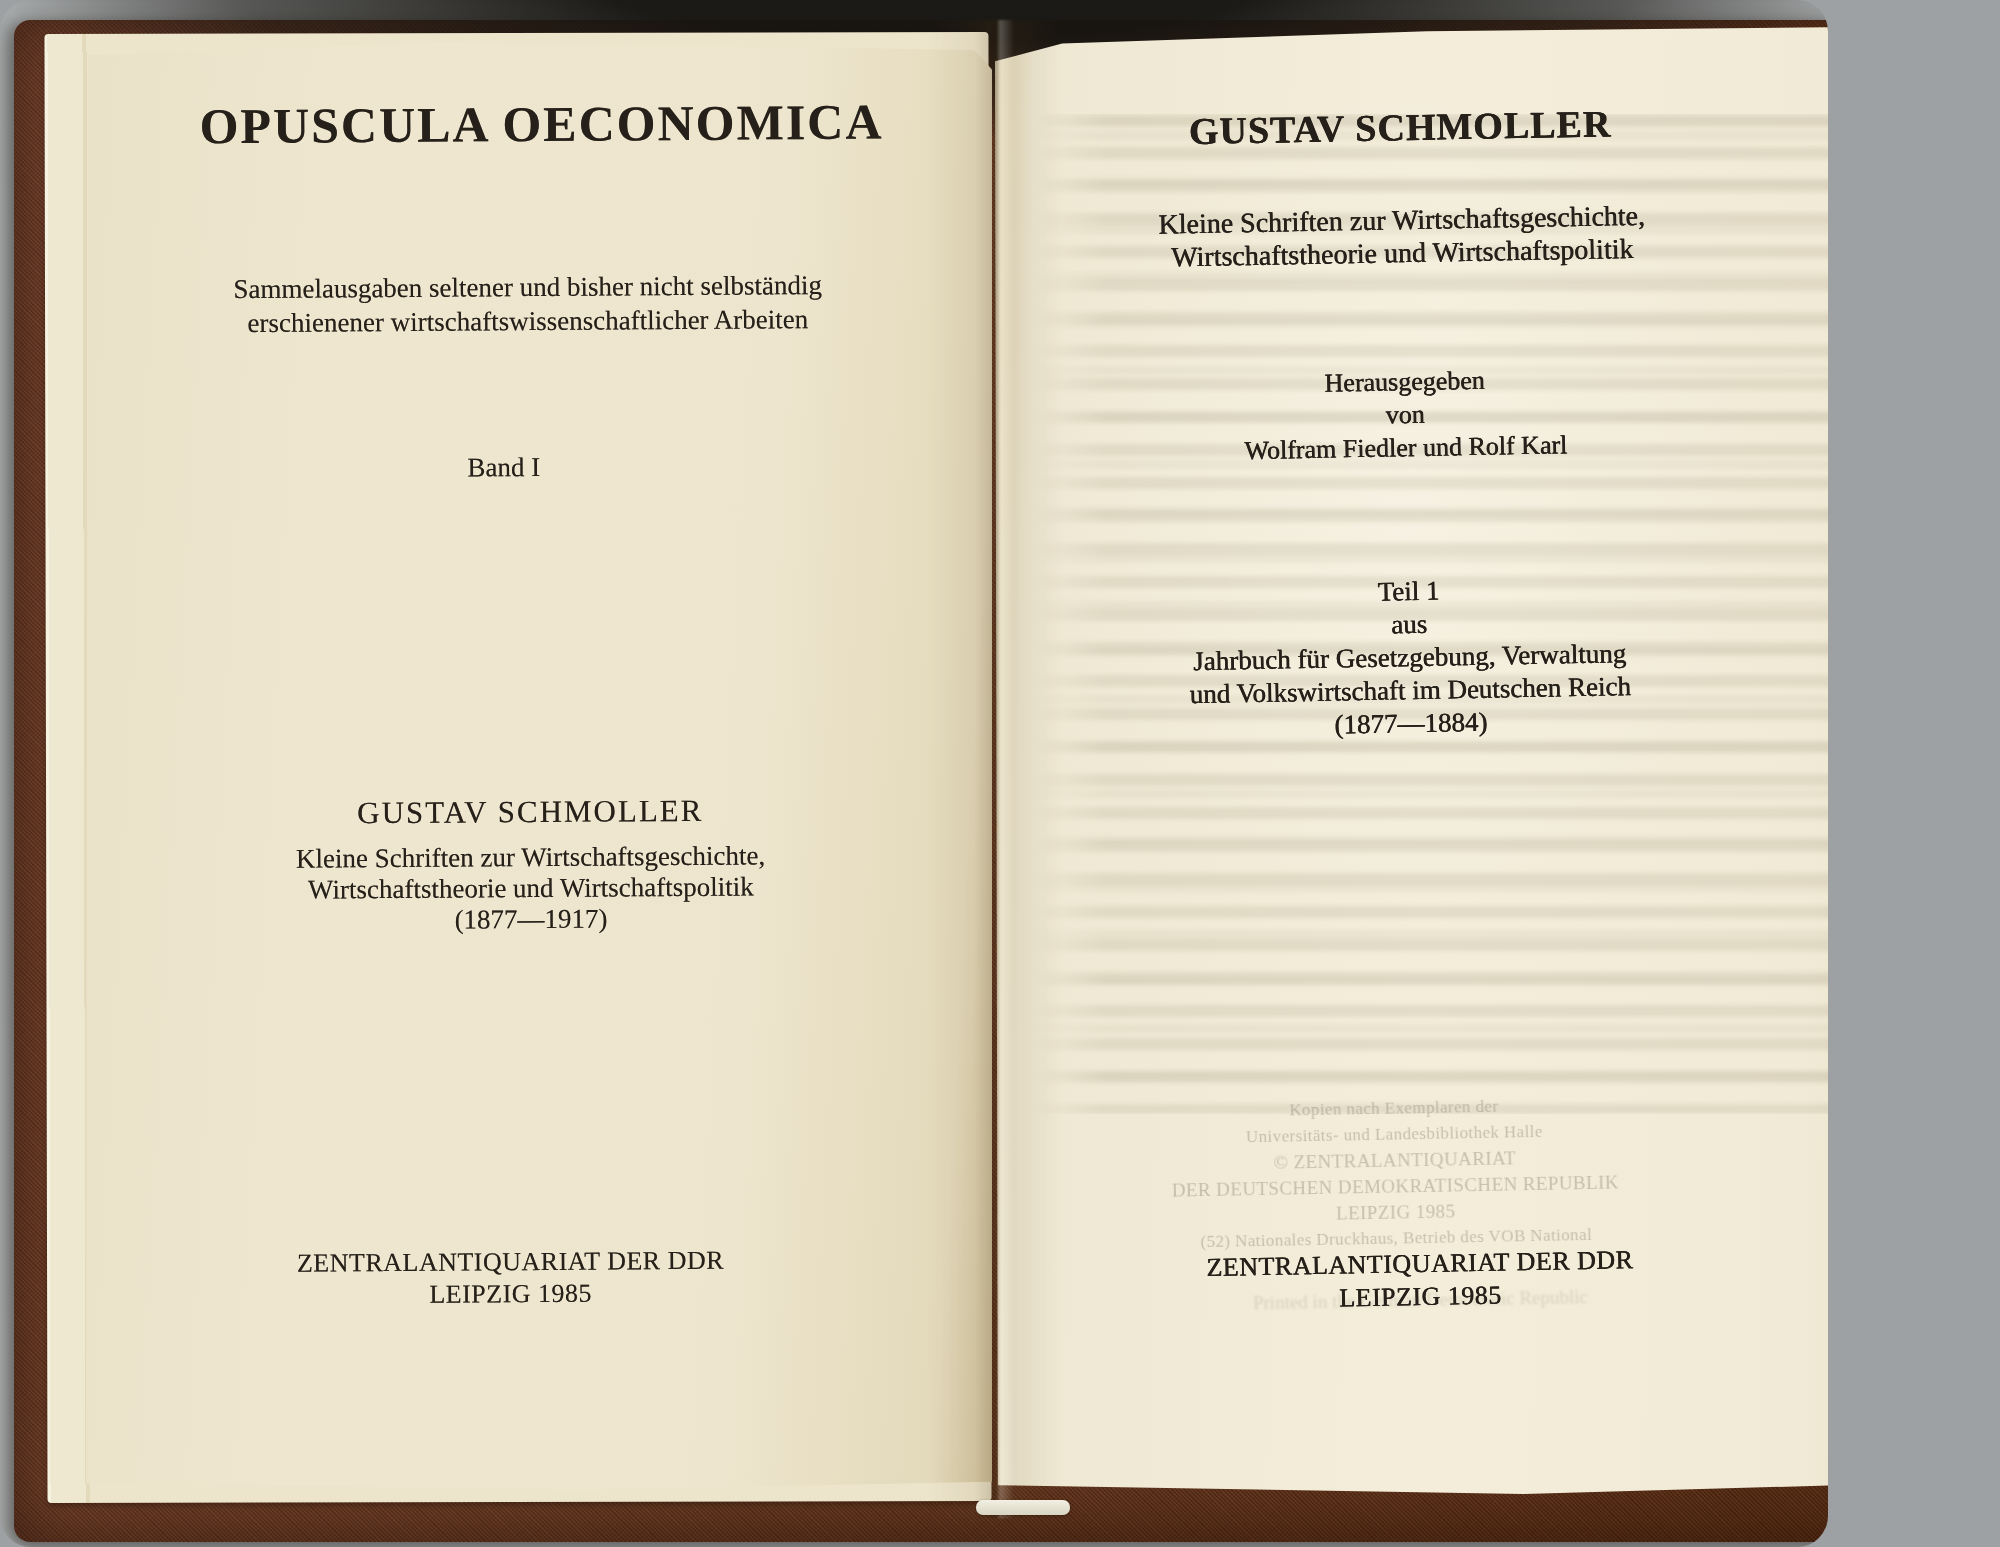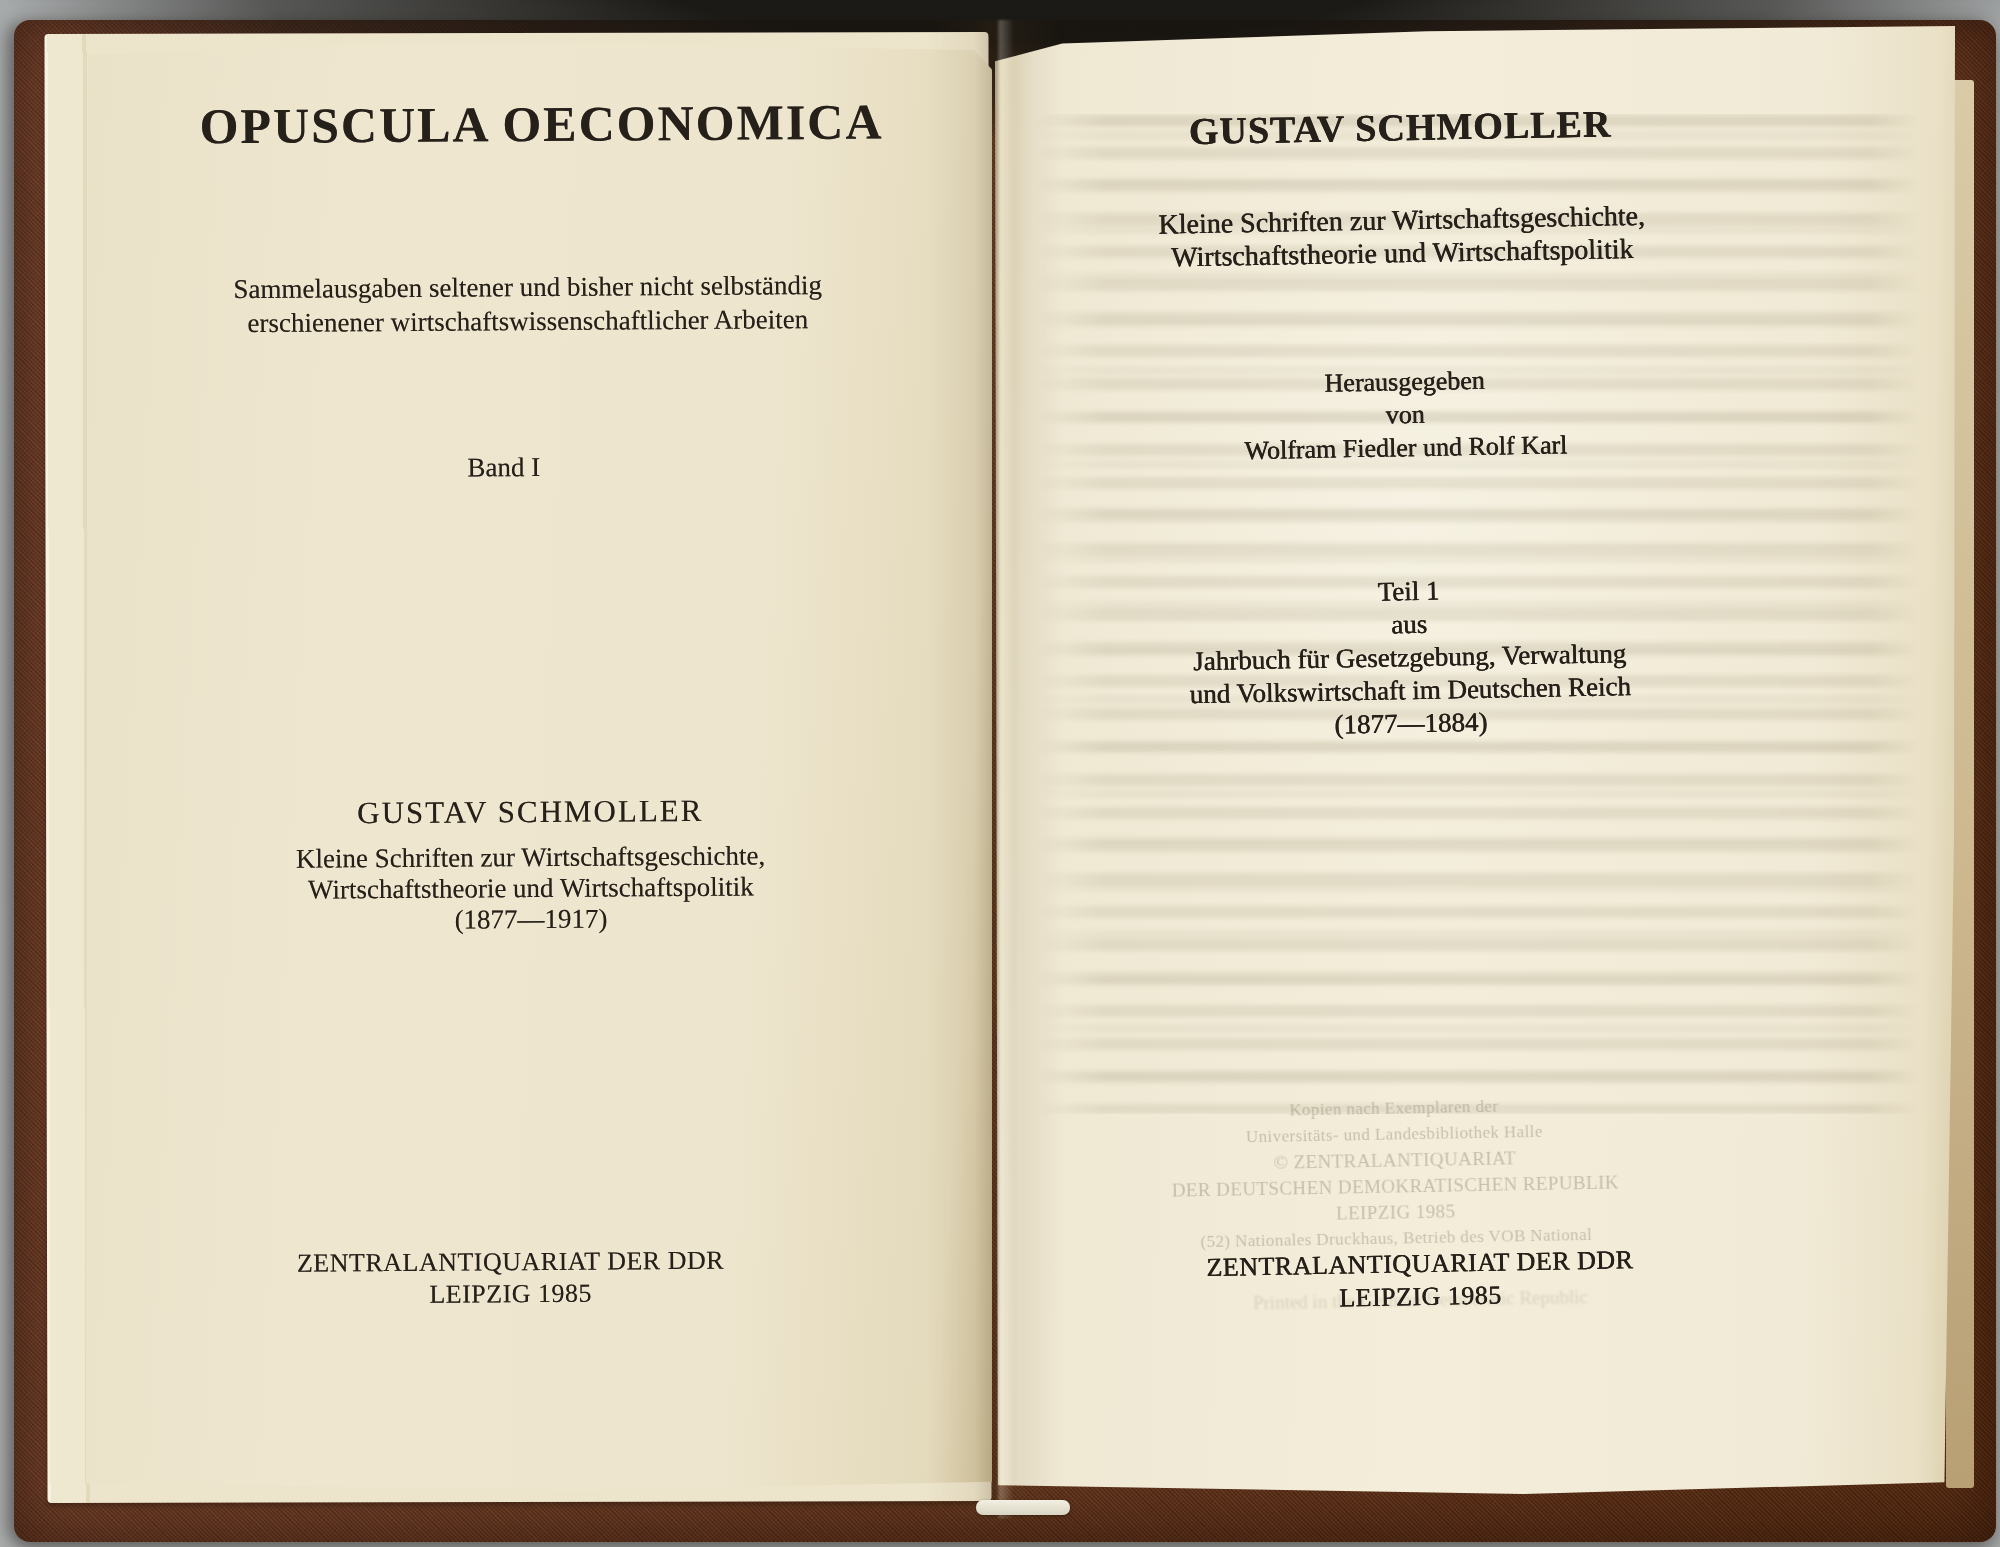--- a/index.html
+++ b/index.html
@@ -1,19 +1,20 @@
 <!DOCTYPE html>
 <html><head>
 <meta charset="utf-8">
 <style>
   html,body{margin:0;padding:0;background:#9ea1a3;}
   .stage{
-    position:relative;width:2000px;height:1547px;overflow:hidden;
+    position:relative;width:1828px;height:1547px;overflow:hidden;
     background:linear-gradient(180deg,#a7aaab 0%,#a9abac 60%,#abadae 100%);
     font-family:"Liberation Serif","DejaVu Serif",serif;
+    border-radius:31px;
   }
   
   .top-shadow{
     position:absolute;left:0;top:0;width:100%;height:135px;z-index:8;
     background:radial-gradient(64% 150% at 51% -12%,
       rgba(22,20,16,.96) 28%,rgba(24,22,18,.55) 60%,rgba(24,22,18,0) 80%);
     pointer-events:none;
   }
   
   .cover{

